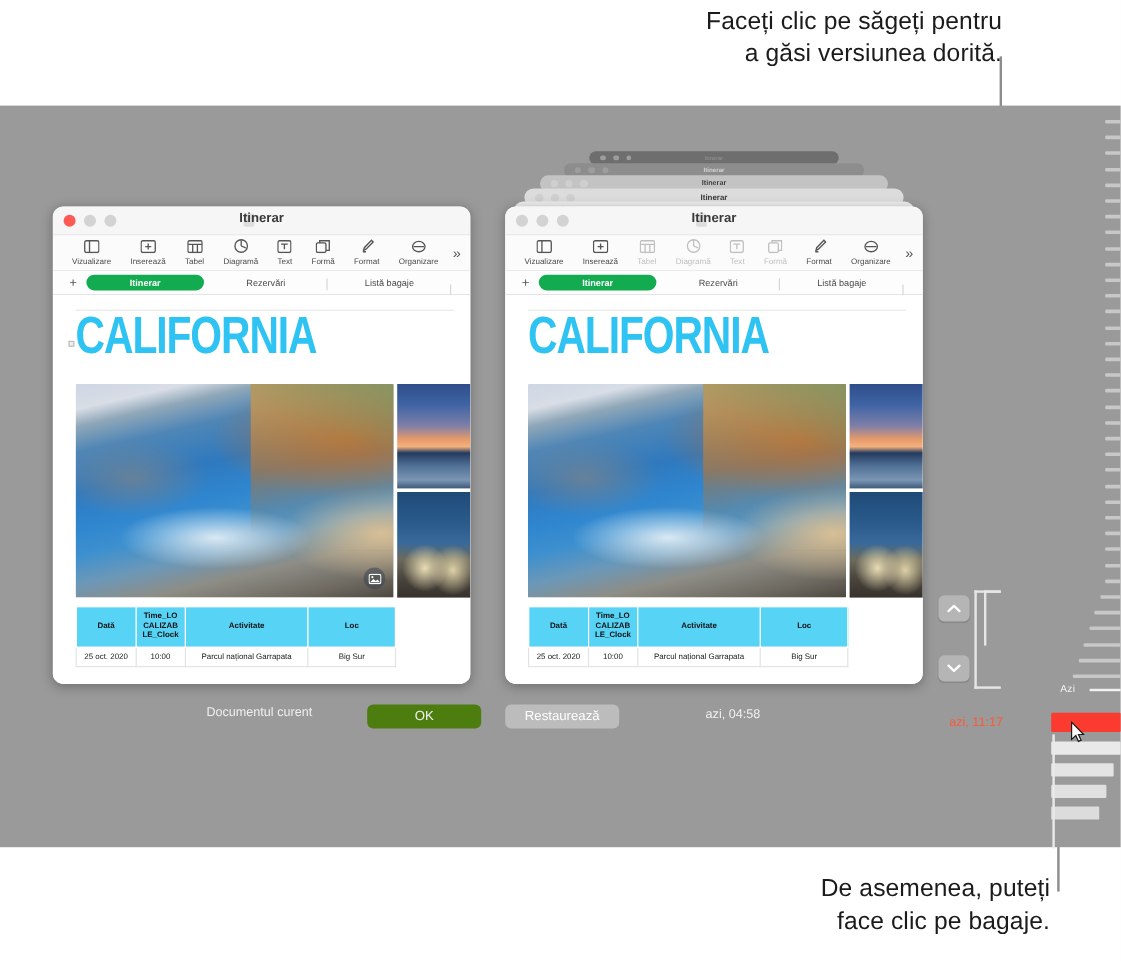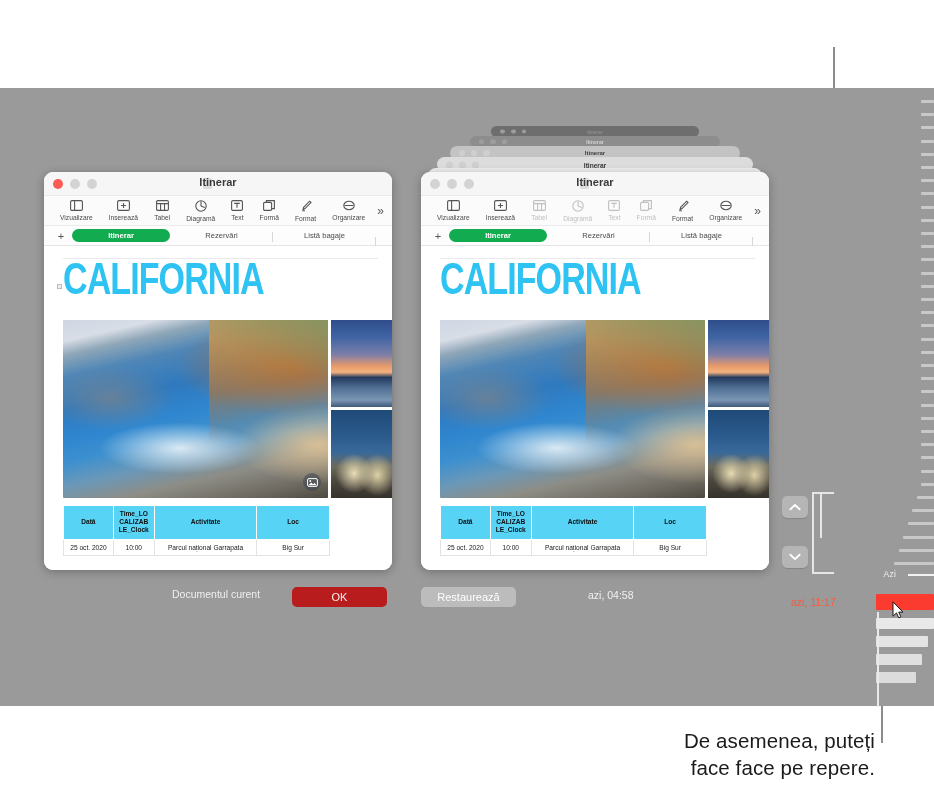--- a/index.html
+++ b/index.html
@@ -230,24 +230,26 @@
     position: absolute; font-size: 10.5px; color: #fb5a3c;
   }
   #marker-stem { position: absolute; width: 2px; background: #e9e9e9; }
   .cursor { position: absolute; width: 12px; height: 18px; }
 </style>
 </head>
 <body>
 
 <div id="root">
 
+  <div class="caption" id="caption-top">Faceți clic pe săgeți pentru
+a găsi versiunea dorită.</div>
   <div class="leader" id="leader-top"></div>
 
   <div class="caption" id="caption-bottom">De asemenea, puteți
-face face pe repere.</div>
+face clic pe bagaje.</div>
   <div class="leader" id="leader-bottom"></div>
 
   <div id="backdrop"></div>
 
   <div id="ghost-stack">
       <div class="ghost" style="left: 491px; top: 126px; width: 208px; height: 11px; background: rgb(110, 110, 110);">
         <div class="gbar">
           <div class="glights">
             <i style="width: 4.8px; height: 4.8px; background: rgb(157, 157, 157);"></i>
             <i style="width: 4.8px; height: 4.8px; background: rgb(157, 157, 157);"></i>
@@ -530,22 +532,22 @@
               <td class="c-act">Parcul național Garrapata</td>
               <td class="c-loc">Big Sur</td>
             </tr>
           </tbody>
       </table>
     </div>
   </div>
 
   <div style="position:absolute; left:172px; top:588px; font-size:10.5px; color:#efefef;text-align:center;">Documentul curent</div>
 
-  <div style="position:absolute; left:292px; top:587px; width:95px; height:20px; border-radius:5px;
-              background:#b91c1c; display:flex; align-items:center; justify-content:center;
+  <div style="position:absolute; left:306px; top:587px; width:95px; height:20px; border-radius:5px;
+              background:#4d7c0f; display:flex; align-items:center; justify-content:center;
               font-size:11px; color:#f2f2f2;">OK</div>
 
   <div style="position:absolute; left:421px; top:587px; width:95px; height:20px; border-radius:5px;
               background:#bcbcbc; display:flex; align-items:center; justify-content:center;
               font-size:11px; color:#ffffff;">Restaurează</div>
 
   <div style="position:absolute; left:588px; top:589px; font-size:10.5px; color:#f0f0f0;">azi, 04:58</div>
 
   <div class="navbtn" style="left:782px; top:496px;">
     <svg width="12" height="8" viewBox="0 0 12 8" aria-hidden="true">

